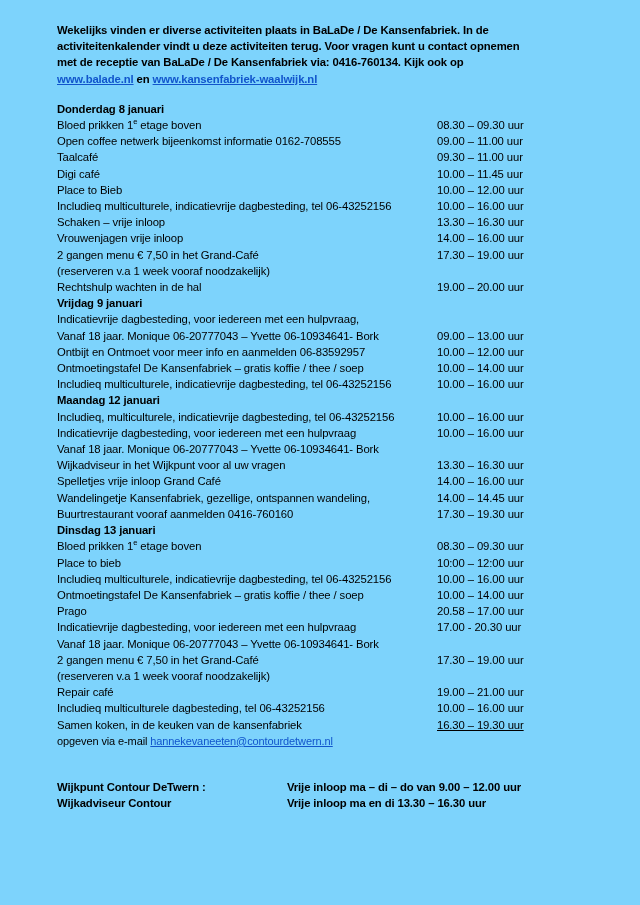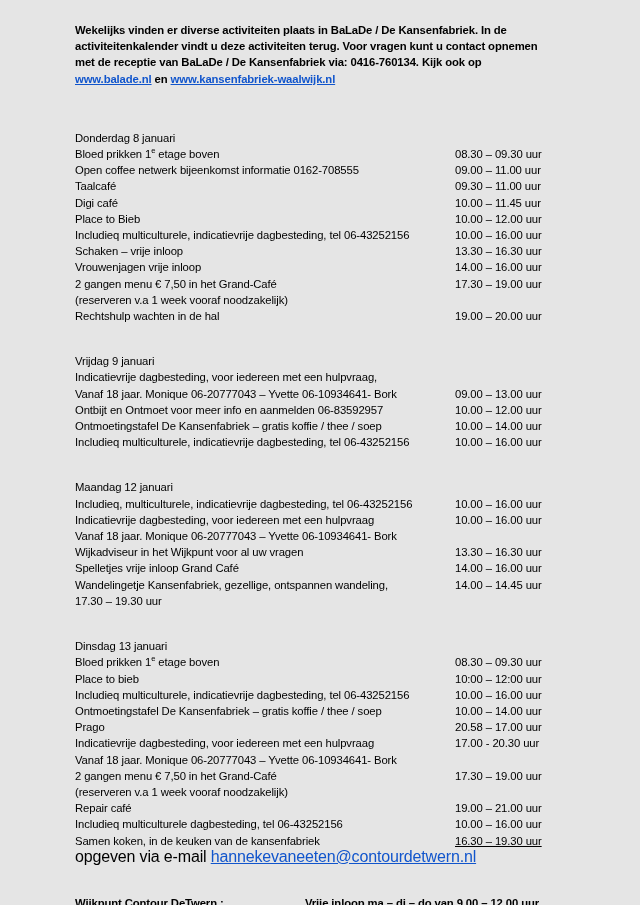--- a/index.html
+++ b/index.html
@@ -12,23 +12,23 @@
     width: 640px;
     height: 905px;
     font-family: "Liberation Sans", sans-serif;
     color: #000000;
     overflow: hidden;
   }
   .page {
     position: relative;
     width: 640px;
     height: 905px;
-    background: #e5e5e5;
+    background: #7dd3fc;
     box-sizing: border-box;
-    padding: 22px 75px 0 75px;
+    padding: 22px 75px 0 57px;
   }
   .intro {
     font-size: 11.3px;
     font-weight: bold;
     line-height: 16.2px;
     width: 492px;
     letter-spacing: -0.01em;
   }
   .intro a,
   .link {
@@ -49,33 +49,32 @@
   .row .desc {
     width: 380px;
     flex: 0 0 380px;
     letter-spacing: -0.01em;
   }
   .row .time {
     flex: 0 0 auto;
     letter-spacing: -0.01em;
   }
   .row.day .desc {
-    font-weight: normal;
-    margin-top: 29px;
+    font-weight: bold;
   }
   .row .time.underline {
     text-decoration: underline;
   }
   sup {
     font-size: 0.68em;
     vertical-align: super;
     line-height: 0;
   }
   .emailline {
-    font-size: 16px;
+    font-size: 11px;
     line-height: 16.2px;
     letter-spacing: -0.01em;
   }
   .emailline a {
     color: #1155CC;
     text-decoration: underline;
     font-weight: normal;
   }
   .footer-row {
     display: flex;
@@ -203,20 +202,21 @@
       </div>
       <div class="row">
         <div class="desc">Spelletjes vrije inloop Grand Café</div>
         <div class="time">14.00 – 16.00 uur</div>
       </div>
       <div class="row">
         <div class="desc">Wandelingetje Kansenfabriek, gezellige, ontspannen wandeling,</div>
         <div class="time">14.00 – 14.45 uur</div>
       </div>
       <div class="row">
+        <div class="desc">Buurtrestaurant vooraf aanmelden 0416-760160</div>
         <div class="time">17.30 – 19.30 uur</div>
       </div>
       <div class="row day">
         <div class="desc">Dinsdag 13 januari</div>
         <div class="time"></div>
       </div>
       <div class="row">
         <div class="desc"><span>Bloed prikken 1</span><sup>e</sup><span> etage boven</span></div>
         <div class="time">08.30 – 09.30 uur</div>
       </div>

